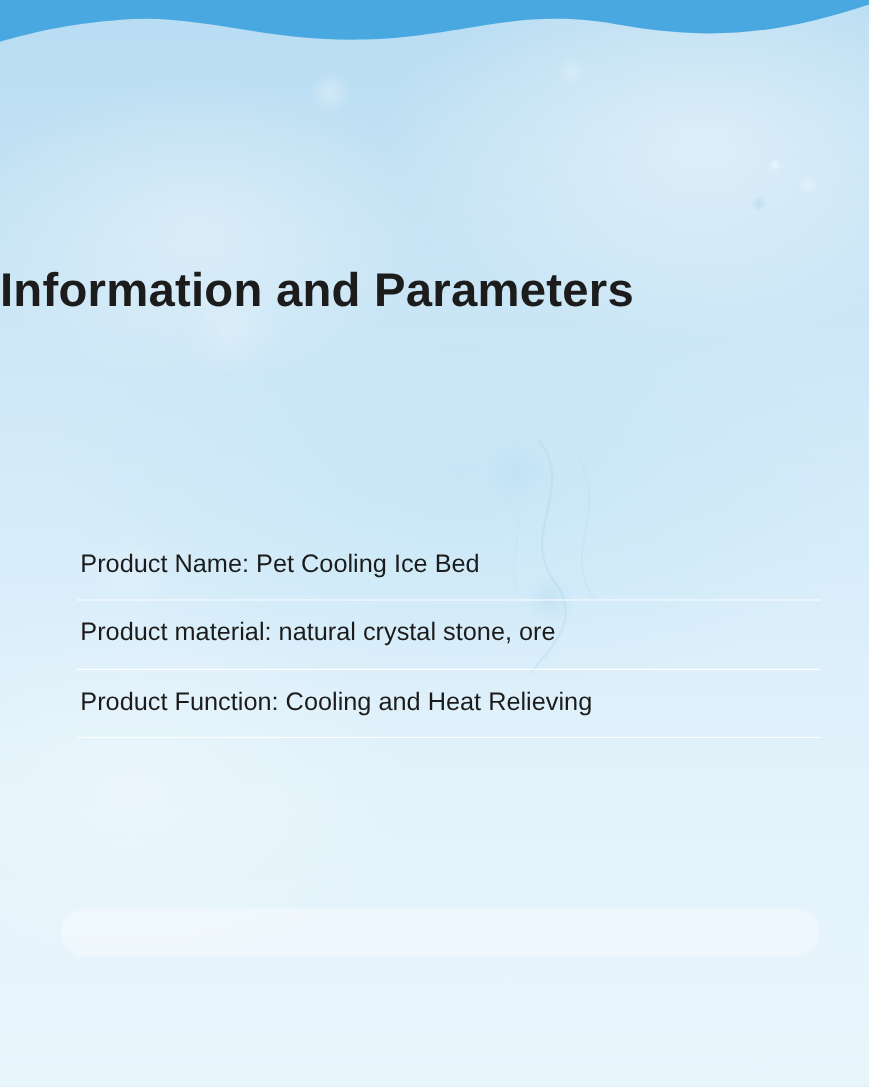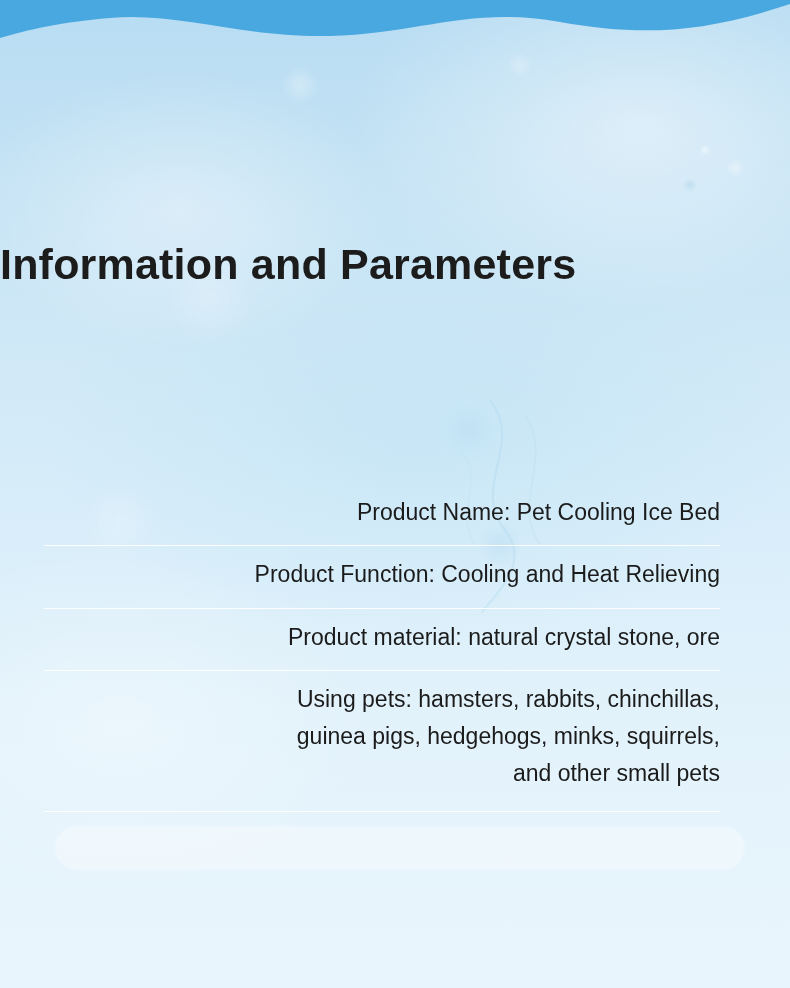--- a/index.html
+++ b/index.html
@@ -84,24 +84,23 @@
     width: 790px;
     text-align: left;
     font-size: 43px;
     font-weight: bold;
     color: #1c1c1c;
     letter-spacing: 0.2px;
   }
 
   .spec-list {
     position: absolute;
-    left: 44px;
+    left: 70px;
     top: 484px;
     width: 676px;
-    text-align: right;
   }
 
   .spec-row {
     padding: 10px 0 14px 3px;
     border-bottom: 1px solid rgba(255,255,255,0.92);
   }
 
   .spec-text {
     font-size: 23px;
     color: #1b1b1b;
@@ -134,25 +133,20 @@
 
   <div class="soft-bar"></div>
 
   <div class="title">Information and Parameters</div>
 
   <div class="spec-list">
     <div class="spec-row">
       <div class="spec-text">Product Name: Pet Cooling Ice Bed</div>
     </div>
     <div class="spec-row">
-      <div class="spec-text">Product Function: Cooling and Heat Relieving</div>
+      <div class="spec-text">Product material: natural crystal stone, ore</div>
     </div>
     <div class="spec-row">
-      <div class="spec-text">Product material: natural crystal stone, ore</div>
-    </div>
-    <div class="spec-row multiline">
-      <div class="spec-text">Using pets: hamsters, rabbits, chinchillas,
-guinea pigs, hedgehogs, minks, squirrels,
-and other small pets</div>
+      <div class="spec-text">Product Function: Cooling and Heat Relieving</div>
     </div>
   </div>
 
 </div>
 
 </body></html>

